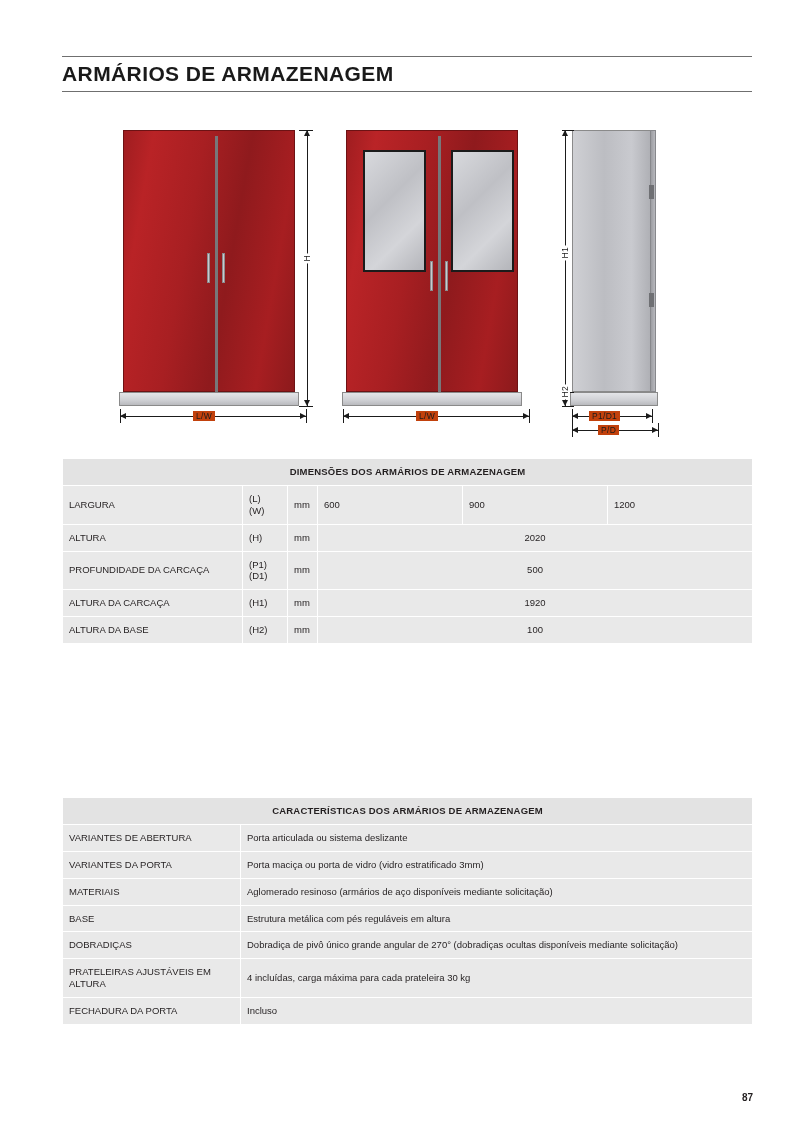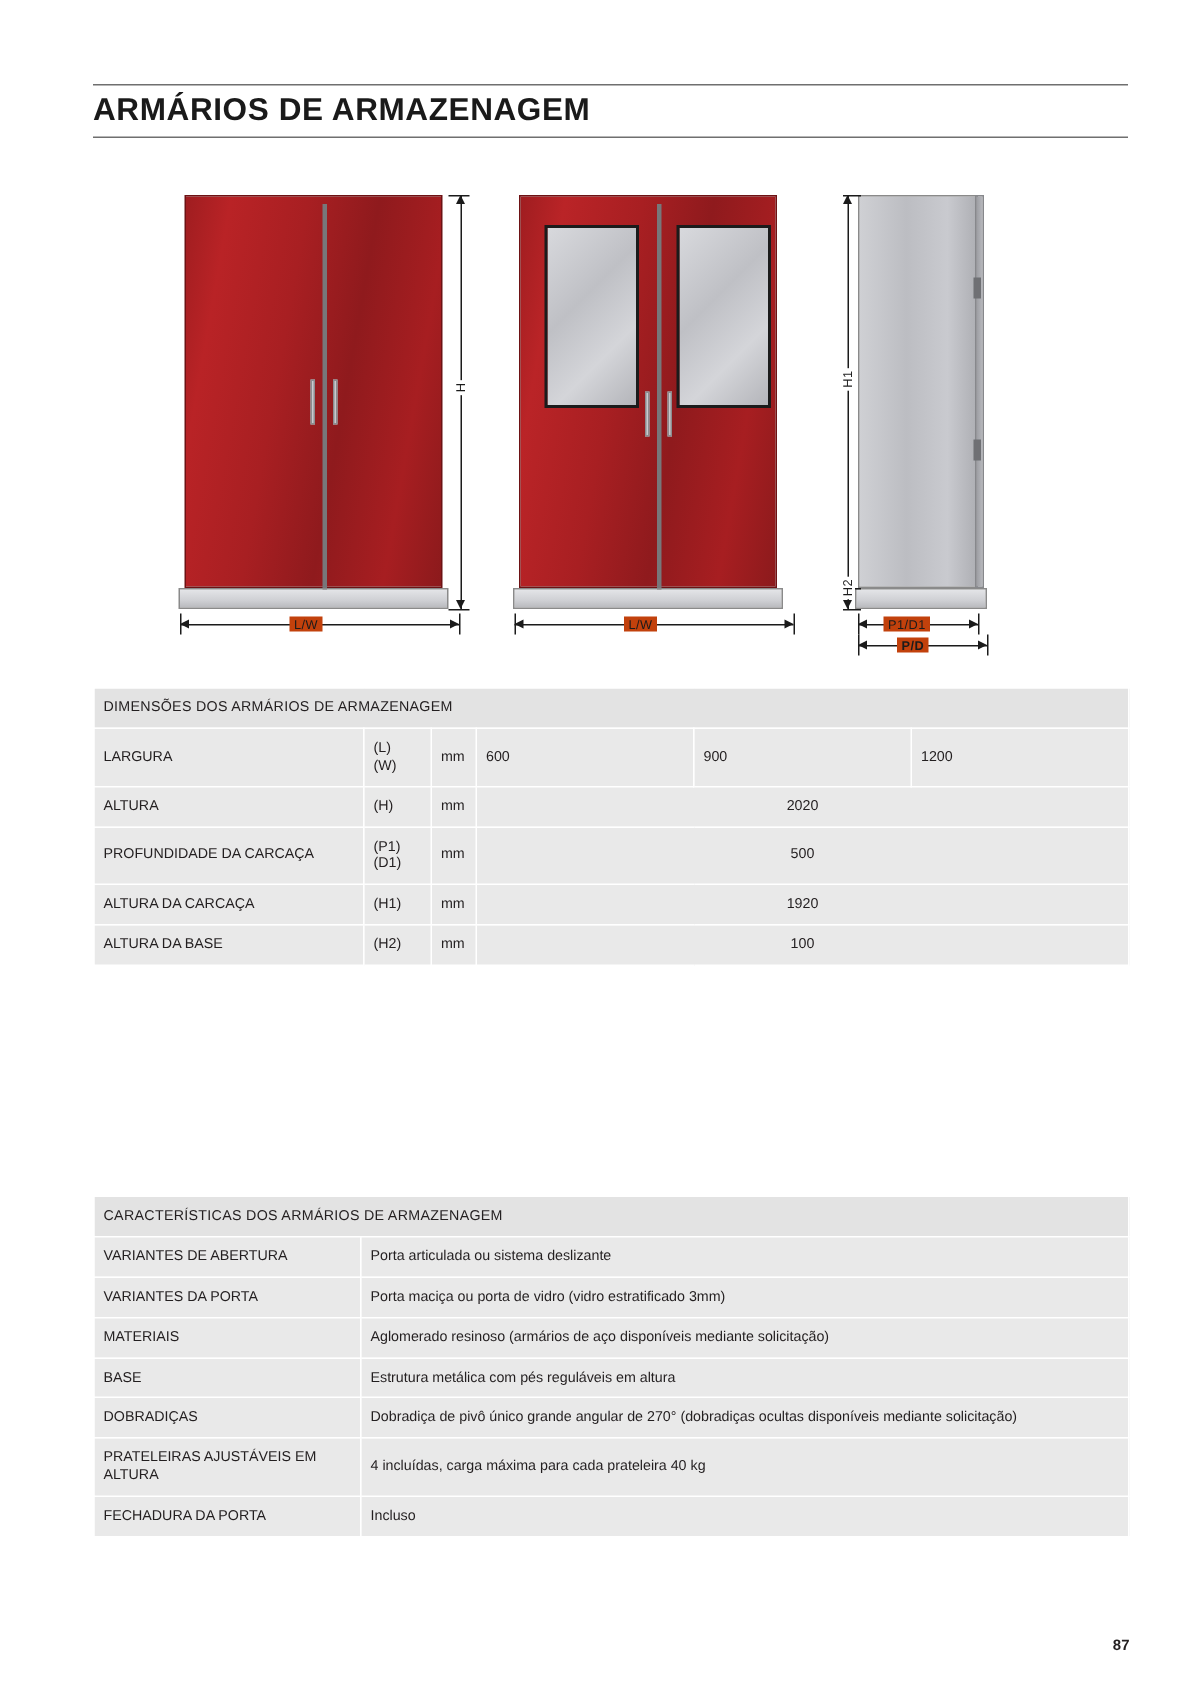--- a/index.html
+++ b/index.html
@@ -238,23 +238,24 @@
     font-size: 9.5px;
     color: #231f20;
     padding: 7px 6px;
     vertical-align: middle;
     line-height: 1.25;
   }
   .sec-head td {
     background: #e3e3e3 !important;
     color: #0d4a8f;
     font-size: 13px;
-    font-weight: normal;
+    font-weight: bold;
     padding: 8px 6px 8px 6px;
     letter-spacing: 0.2px;
+    text-align: center;
   }
   .c-num { text-align: center; }
   .sub { display: block; }
   .tight { line-height: 1.2; }
 
   
   .page-number {
     position: absolute;
     right: 40px;
     bottom: 20px;
@@ -343,21 +344,21 @@
       <div class="arrow arrow-right" style="left:84px; top:288px;"></div>
       <div class="tick-v" style="left:10px; top:284px; height:14px;"></div>
       <div class="tick-v" style="left:90px; top:284px; height:14px;"></div>
       <div class="dim-label" style="left:27px; top:286px;">P1/D1</div>
 
       <div class="dimline-h" style="left:10px; top:305px; width:86px;"></div>
       <div class="arrow arrow-left" style="left:10px; top:302px;"></div>
       <div class="arrow arrow-right" style="left:90px; top:302px;"></div>
       <div class="tick-v" style="left:10px; top:298px; height:14px;"></div>
       <div class="tick-v" style="left:96px; top:298px; height:14px;"></div>
-      <div class="dim-label" style="left:36px; top:300px;font-weight:bold;">P/D</div>
+      <div class="dim-label" style="left:36px; top:300px;">P/D</div>
     </div>
   </div>
 
   <div class="tbl-wrap" id="dimensions-table-wrap">
     <table class="doc-table">
       <colgroup>
         <col style="width:180px">
         <col style="width:45px">
         <col style="width:30px">
         <col style="width:145px">
@@ -435,21 +436,21 @@
         <tr>
           <td>BASE</td>
           <td>Estrutura metálica com pés reguláveis em altura</td>
         </tr>
         <tr>
           <td>DOBRADIÇAS</td>
           <td>Dobradiça de pivô único grande angular de 270° (dobradiças ocultas disponíveis mediante solicitação)</td>
         </tr>
         <tr>
           <td>PRATELEIRAS AJUSTÁVEIS EM ALTURA</td>
-          <td>4 incluídas, carga máxima para cada prateleira 40 kg</td>
+          <td>4 incluídas, carga máxima para cada prateleira 30 kg</td>
         </tr>
         <tr>
           <td>FECHADURA DA PORTA</td>
           <td>Incluso</td>
         </tr>
       </tbody>
     </table>
   </div>
 
   <div class="page-number">87</div>

